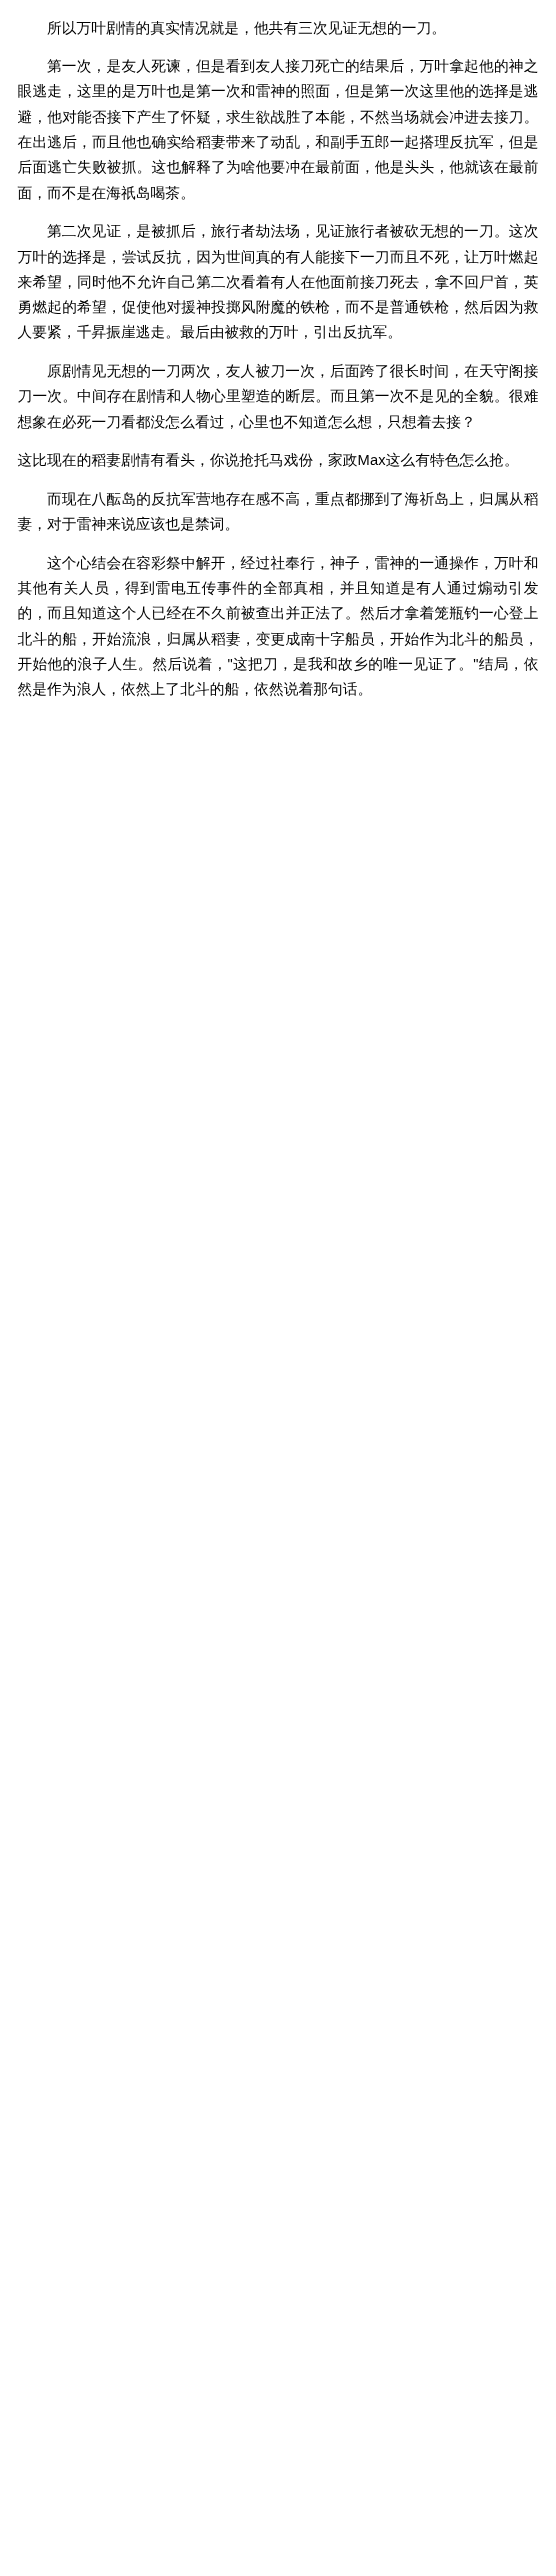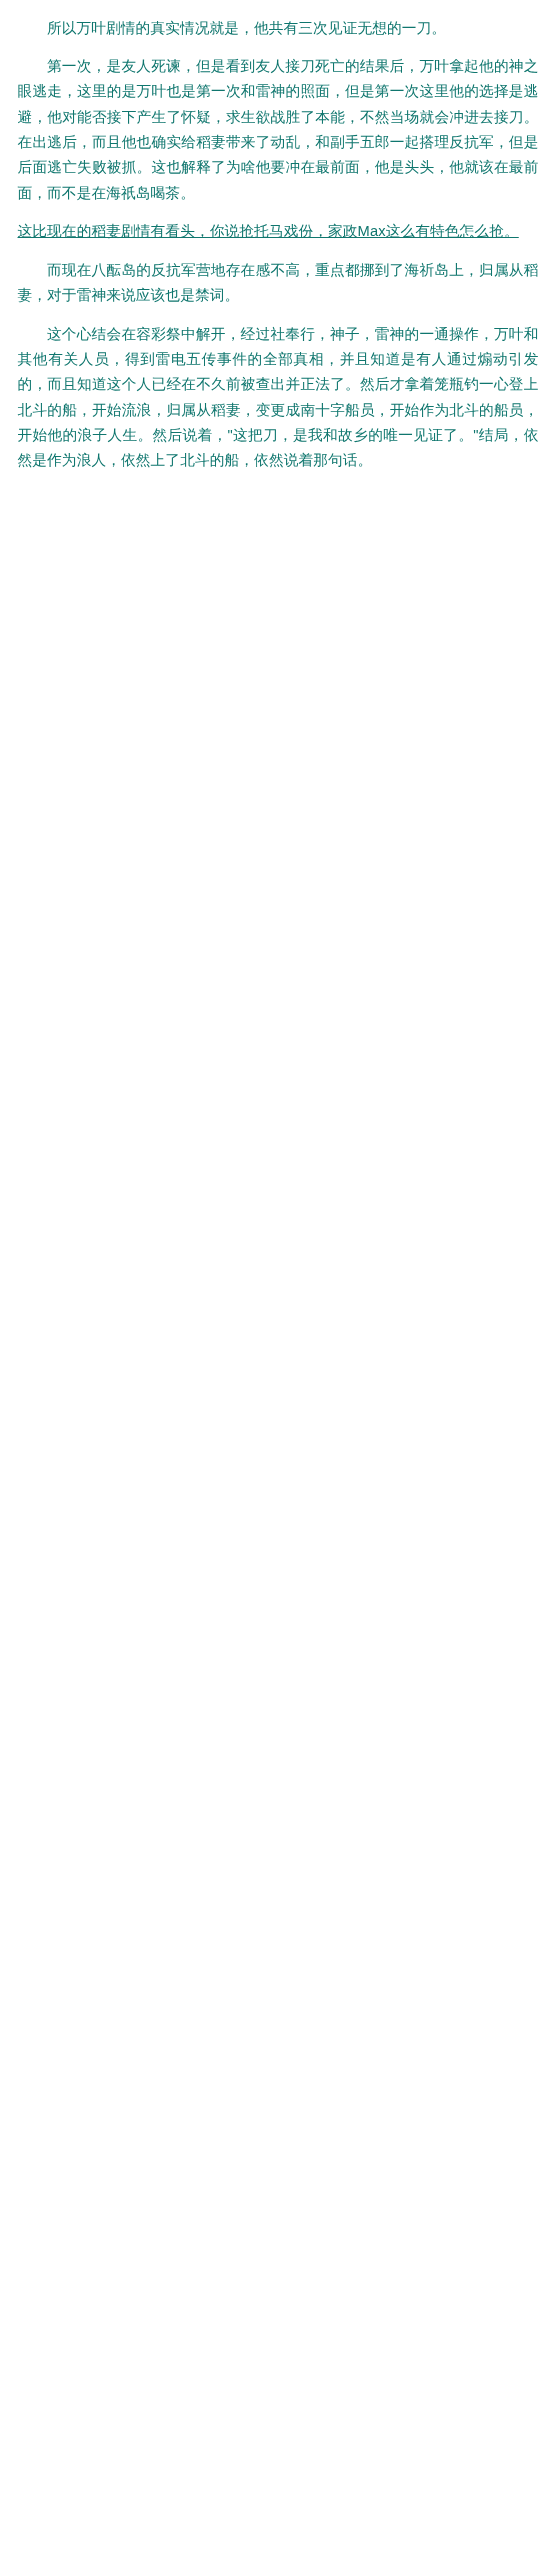--- a/index.html
+++ b/index.html
@@ -18,42 +18,43 @@
     padding: 15.5px 17.5px 20.6px 17.5px;
     background: #ffffff;
   }
   .article {
     display: block;
   }
   p.para {
     margin: 0 0 13.4px 0;
     font-size: 14.7px;
     line-height: 1.72;
-    color: #0f766e;
+    color: #000000;
     text-align: justify;
     text-justify: inter-ideograph;
     letter-spacing: 0.1px;
     word-break: break-all;
   }
   p.para.indent {
     text-indent: 2em;
   }
   p.para.noindent {
     text-indent: 0;
-    text-decoration: underline;
   }
   p.para:last-child {
     margin-bottom: 9px;
   }
 </style>
 </head>
 <body>
 
 <div class="page">
   <div class="article">
     <p class="para indent">所以万叶剧情的真实情况就是，他共有三次见证无想的一刀。</p>
     <p class="para indent">第一次，是友人死谏，但是看到友人接刀死亡的结果后，万叶拿起他的神之眼逃走，这里的是万叶也是第一次和雷神的照面，但是第一次这里他的选择是逃避，他对能否接下产生了怀疑，求生欲战胜了本能，不然当场就会冲进去接刀。在出逃后，而且他也确实给稻妻带来了动乱，和副手五郎一起搭理反抗军，但是后面逃亡失败被抓。这也解释了为啥他要冲在最前面，他是头头，他就该在最前面，而不是在海祇岛喝茶。</p>
+    <p class="para indent">第二次见证，是被抓后，旅行者劫法场，见证旅行者被砍无想的一刀。这次万叶的选择是，尝试反抗，因为世间真的有人能接下一刀而且不死，让万叶燃起来希望，同时他不允许自己第二次看着有人在他面前接刀死去，拿不回尸首，英勇燃起的希望，促使他对援神投掷风附魔的铁枪，而不是普通铁枪，然后因为救人要紧，千昇振崖逃走。最后由被救的万叶，引出反抗军。</p>
+    <p class="para indent">原剧情见无想的一刀两次，友人被刀一次，后面跨了很长时间，在天守阁接刀一次。中间存在剧情和人物心里塑造的断层。而且第一次不是见的全貌。很难想象在必死一刀看都没怎么看过，心里也不知道怎么想，只想着去接？</p>
     <p class="para noindent">这比现在的稻妻剧情有看头，你说抢托马戏份，家政Max这么有特色怎么抢。</p>
     <p class="para indent">而现在八酝岛的反抗军营地存在感不高，重点都挪到了海祈岛上，归属从稻妻，对于雷神来说应该也是禁词。</p>
     <p class="para indent">这个心结会在容彩祭中解开，经过社奉行，神子，雷神的一通操作，万叶和其他有关人员，得到雷电五传事件的全部真相，并且知道是有人通过煽动引发的，而且知道这个人已经在不久前被查出并正法了。然后才拿着笼瓶钓一心登上北斗的船，开始流浪，归属从稻妻，变更成南十字船员，开始作为北斗的船员，开始他的浪子人生。然后说着，"这把刀，是我和故乡的唯一见证了。"结局，依然是作为浪人，依然上了北斗的船，依然说着那句话。</p>
   </div>
 </div>
 
 
 </body></html>

